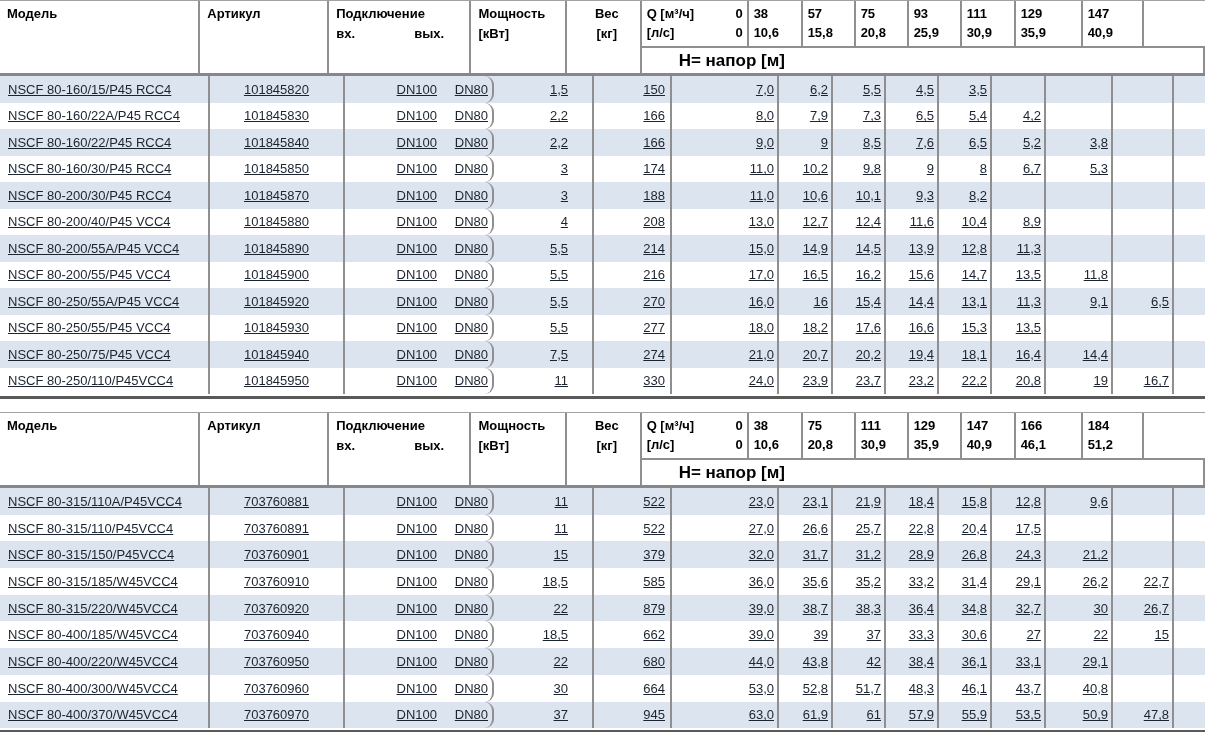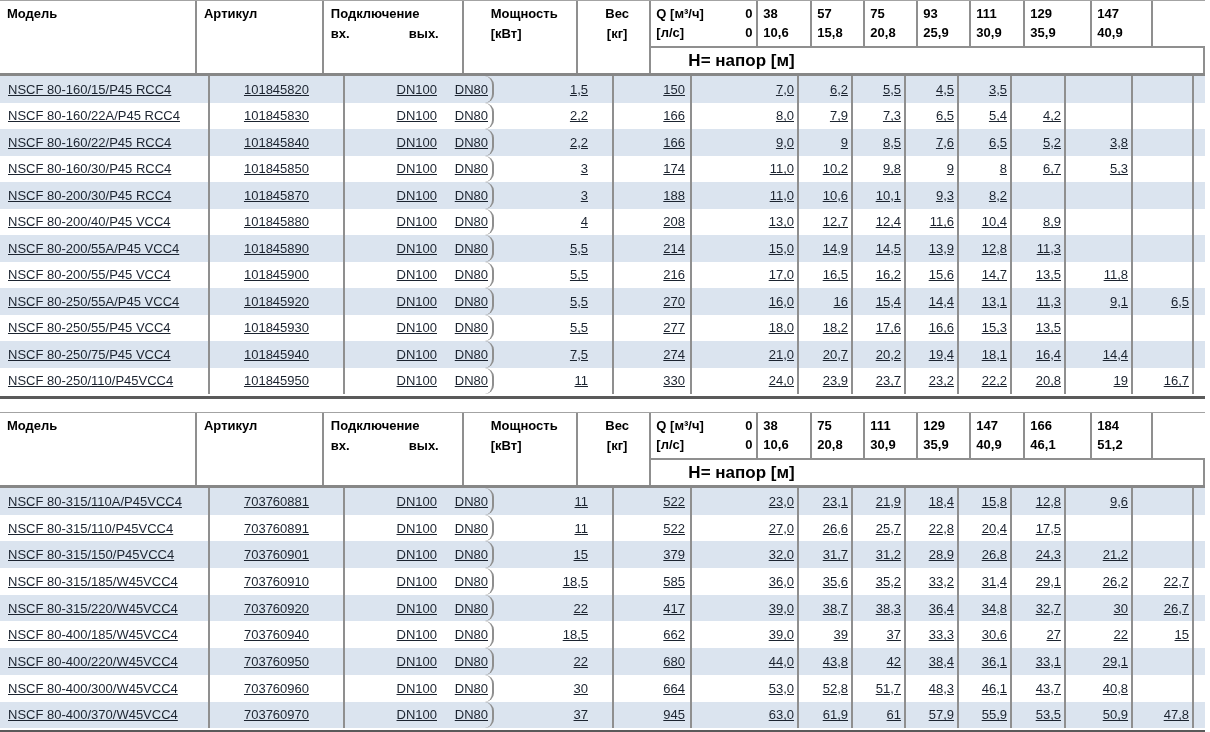--- a/index.html
+++ b/index.html
@@ -41,21 +41,21 @@
   .napor{
     height:25px;box-sizing:border-box;border-right:2px solid #8f8f8f;
     display:flex;align-items:center;padding-left:37px;
     font-weight:bold;font-size:17px;color:#000;
   }
 
   
   .w-model{width:210px;}
   .w-art{width:135px;}
   .w-conn{width:149px;}
-  .w-pow{width:100px;margin-left:20px;}
+  .w-pow{width:100px;}
   .w-wt{width:78px;text-align:center;}
   .q0w{width:107px;}
   .c0{width:54px;}
   .c1{width:53px;}
   .c2{width:53px;}
   .c3{width:53px;}
   .c4{width:54px;}
   .c5{width:67px;}
   .c6{width:61px;}
 
@@ -538,21 +538,21 @@
         </div>
 
         <div class="trow odd">
           <div class="dcell w-model cell-model">NSCF 80-315/220/W45VCC4</div>
           <div class="dcell w-art cell-art">703760920</div>
           <div class="dcell w-conn cell-conn">
             <span class="din">DN100</span>
             <span class="dout">DN80</span>
           </div>
           <div class="dcell w-pow cell-num">22</div>
-          <div class="dcell w-wt cell-wt">417</div>
+          <div class="dcell w-wt cell-wt">879</div>
           <div class="dcell hc q0w">39,0</div>
           <div class="dcell hc c0">38,7</div>
           <div class="dcell hc c1">38,3</div>
           <div class="dcell hc c2">36,4</div>
           <div class="dcell hc c3">34,8</div>
           <div class="dcell hc c4">32,7</div>
           <div class="dcell hc c5">30</div>
           <div class="dcell hc c6">26,7</div>
         </div>
 

